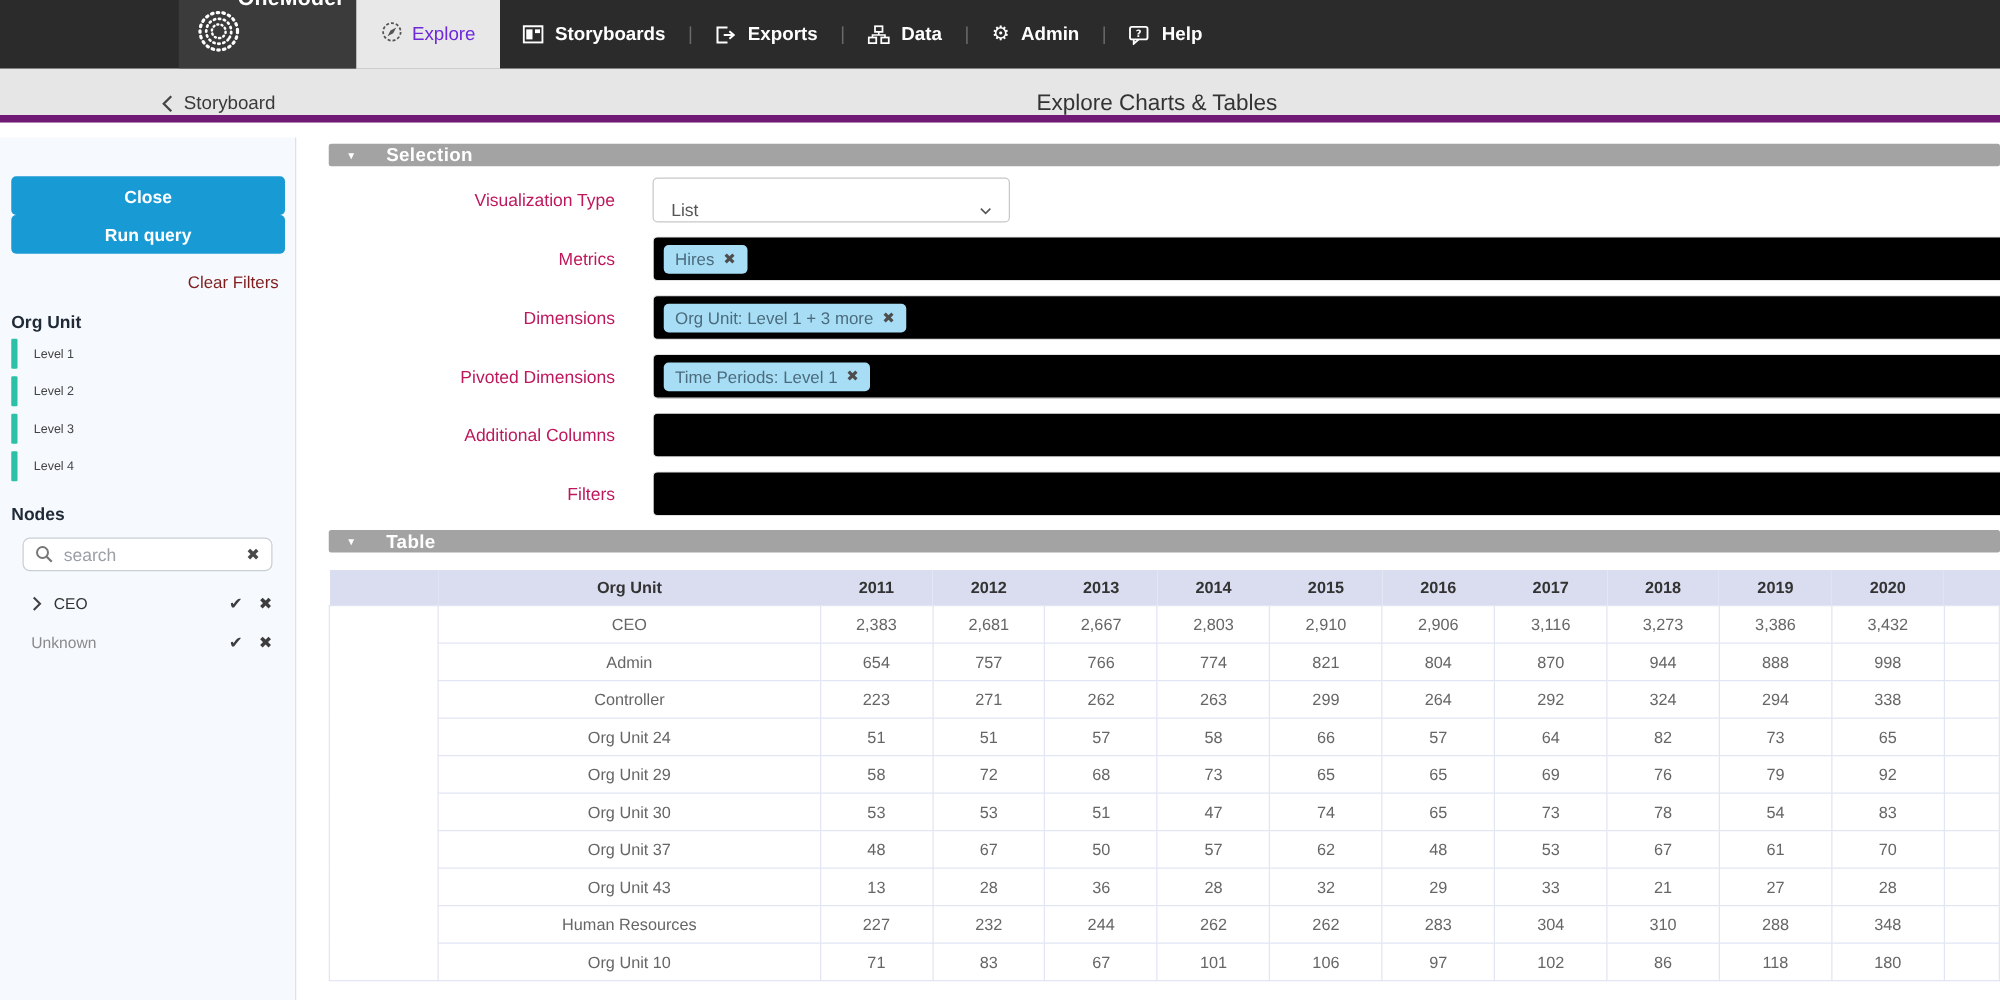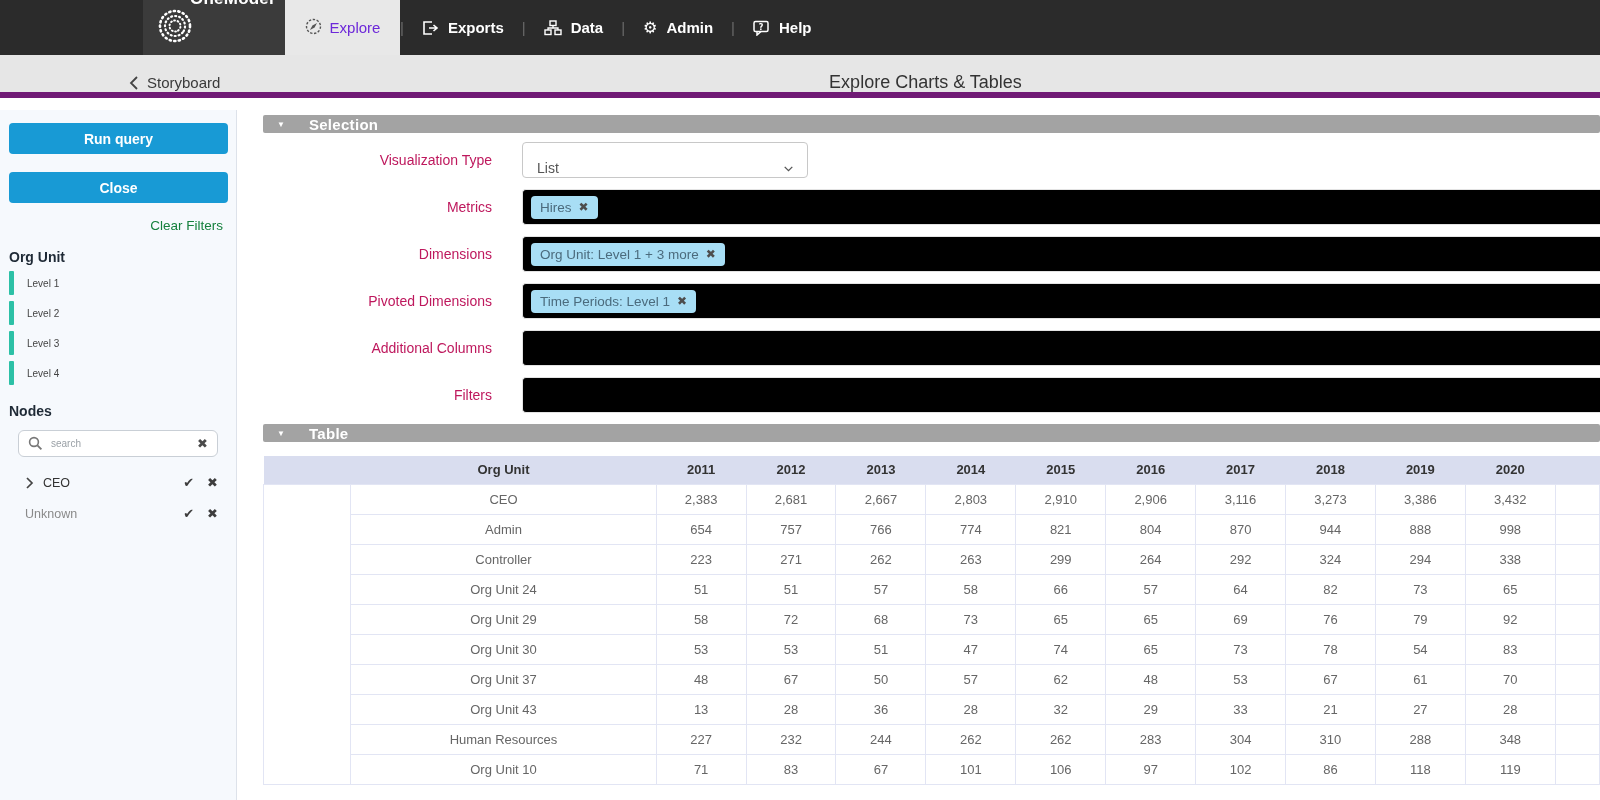--- a/index.html
+++ b/index.html
@@ -66,35 +66,35 @@
     position: absolute; left: 0; top: 110px; width: 237px; height: 690px;
     background: #f6f9fd; border-right: 1px solid #dde2ea; padding: 13px 9px 0 9px;
   }
   .btn {
     display: block; width: 219px; height: 31px; border: none; border-radius: 4px;
     background: #189ad5; color: #fff; font-weight: bold; font-size: 14px;
     font-family: inherit; cursor: pointer; margin: 0 auto;
   }
   .btn.close-btn { margin-top: 18px; }
   .clear-filters {
-    text-align: right; margin: 15px 4px 0 0; color: #15803d; font-size: 13.5px; cursor: pointer;
+    text-align: right; margin: 15px 4px 0 0; color: #7f1d1d; font-size: 13.5px; cursor: pointer;
   }
   .side-heading { font-size: 14px; font-weight: bold; color: #1f2a36; margin: 16px 0 2px 0; }
   .level-item { display: flex; align-items: center; margin-top: 6px; height: 24px; cursor: pointer; }
   .level-bar { width: 5px; height: 24px; background: #2cc0a6; border-radius: 1px; }
   .level-label { margin-left: 13px; font-size: 10px; color: #444; }
 
   .search-box {
     margin: 11px 9px 0 9px; height: 27px; background: #fff;
     border: 1px solid #c9cfd6; border-radius: 6px;
     display: flex; align-items: center; padding: 0 9px;
   }
   .search-input {
     flex: 1; border: none; outline: none; background: transparent;
-    font-family: inherit; font-size: 10px; color: #555; margin-left: 8px; min-width: 0;
+    font-family: inherit; font-size: 14px; color: #555; margin-left: 8px; min-width: 0;
   }
   .search-input::placeholder { color: #9aa0a6; }
   .search-clear { color: #4a4a4a; font-size: 13px; cursor: pointer; font-weight: bold; }
 
   .node-row {
     display: flex; align-items: center; margin: 0 9px 0 16px; height: 31px; cursor: pointer;
   }
   .node-row.first { margin-top: 10px; }
   .node-chevron { display: inline-flex; margin-right: 9px; }
   .node-label { font-size: 12.5px; color: #333; }
@@ -181,20 +181,30 @@
     <span class="nav-ic">
       <svg width="17" height="17" viewBox="0 0 17 17">
         <circle cx="8.5" cy="8.5" r="7" fill="none" stroke="#555" stroke-width="1.4" stroke-dasharray="2.4 1.6"></circle>
         <path d="M12 5 L9.6 9.6 L5 12 L7.4 7.4 Z" fill="#555"></path>
       </svg>
     </span>
     <span>Explore</span>
   </div>
 
   <div class="nav-items">
+    <div class="nav-item">
+      <span class="nav-ic">
+        <svg width="17" height="15" viewBox="0 0 17 15">
+          <rect x="1" y="1" width="15" height="13" fill="none" stroke="#fff" stroke-width="1.6"></rect>
+          <rect x="3" y="3.5" width="5" height="8" fill="#fff"></rect>
+          <rect x="10" y="3.5" width="4" height="3" fill="#fff"></rect>
+        </svg>
+      </span>
+      <span>Storyboards</span>
+    </div>
     <span class="nav-divider">|</span>
     <div class="nav-item">
       <span class="nav-ic">
         <svg width="17" height="16" viewBox="0 0 17 16">
           <path d="M10 2 H2 V14 H10" fill="none" stroke="#fff" stroke-width="1.6"></path>
           <path d="M7 8 H14 M11.5 5 L15 8 L11.5 11" fill="none" stroke="#fff" stroke-width="1.6"></path>
         </svg>
       </span>
       <span>Exports</span>
     </div>
@@ -233,22 +243,22 @@
   <div class="back-link">
     <svg width="12" height="16" viewBox="0 0 12 16">
       <polyline points="9,2 3,8 9,14" fill="none" stroke="#444" stroke-width="1.8"></polyline>
     </svg>
     <span>Storyboard</span>
   </div>
   <div class="subheader-title">Explore Charts &amp; Tables</div>
 </div>
 
 <div class="sidebar">
+  <button class="btn close-btn">Close</button>
   <button class="btn">Run query</button>
-  <button class="btn close-btn">Close</button>
   <div class="clear-filters">Clear Filters</div>
 
   <div class="side-heading">Org Unit</div>
   <div>
       <div class="level-item">
         <span class="level-bar"></span>
         <span class="level-label">Level 1</span>
       </div>
       <div class="level-item">
         <span class="level-bar"></span>
@@ -526,18 +536,18 @@
           <td class="col-name">Org Unit 10</td>
           <td class="col-year">71</td>
           <td class="col-year">83</td>
           <td class="col-year">67</td>
           <td class="col-year">101</td>
           <td class="col-year">106</td>
           <td class="col-year">97</td>
           <td class="col-year">102</td>
           <td class="col-year">86</td>
           <td class="col-year">118</td>
-          <td class="col-year">119</td>
+          <td class="col-year">180</td>
           <td class="col-extra"></td>
         </tr>
       </tbody>
   </table>
 </div>
 
 </body></html>

